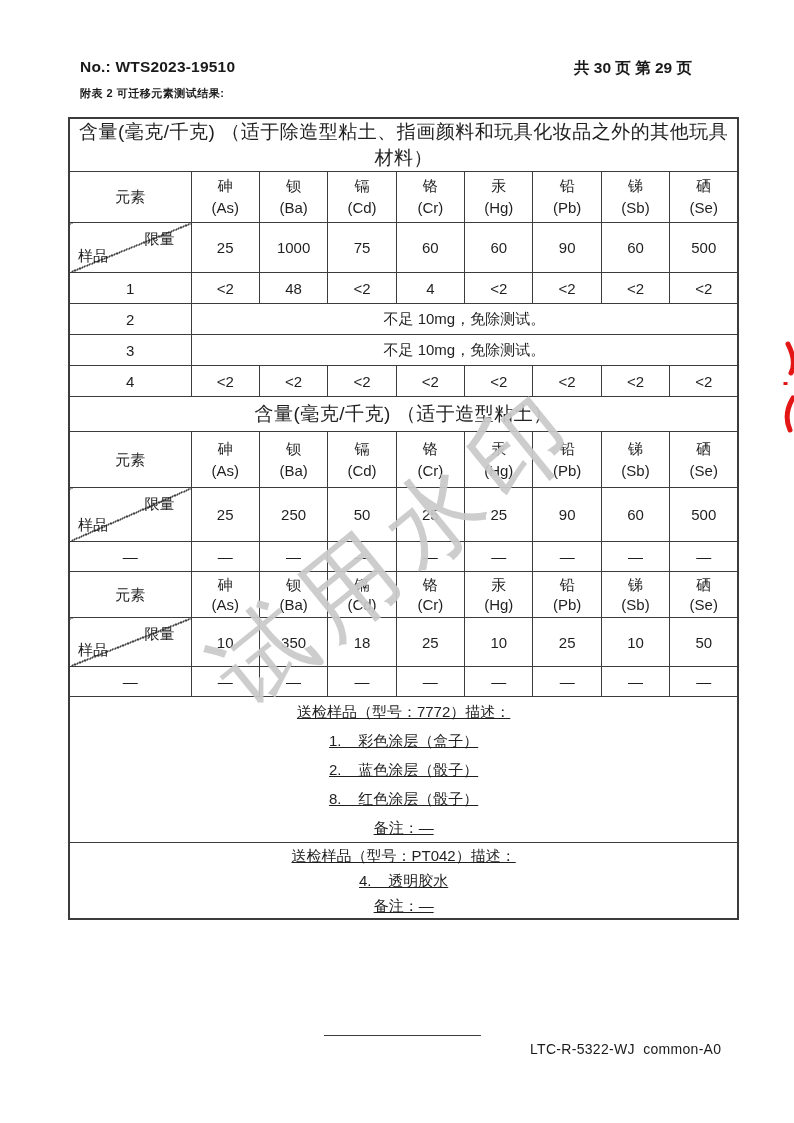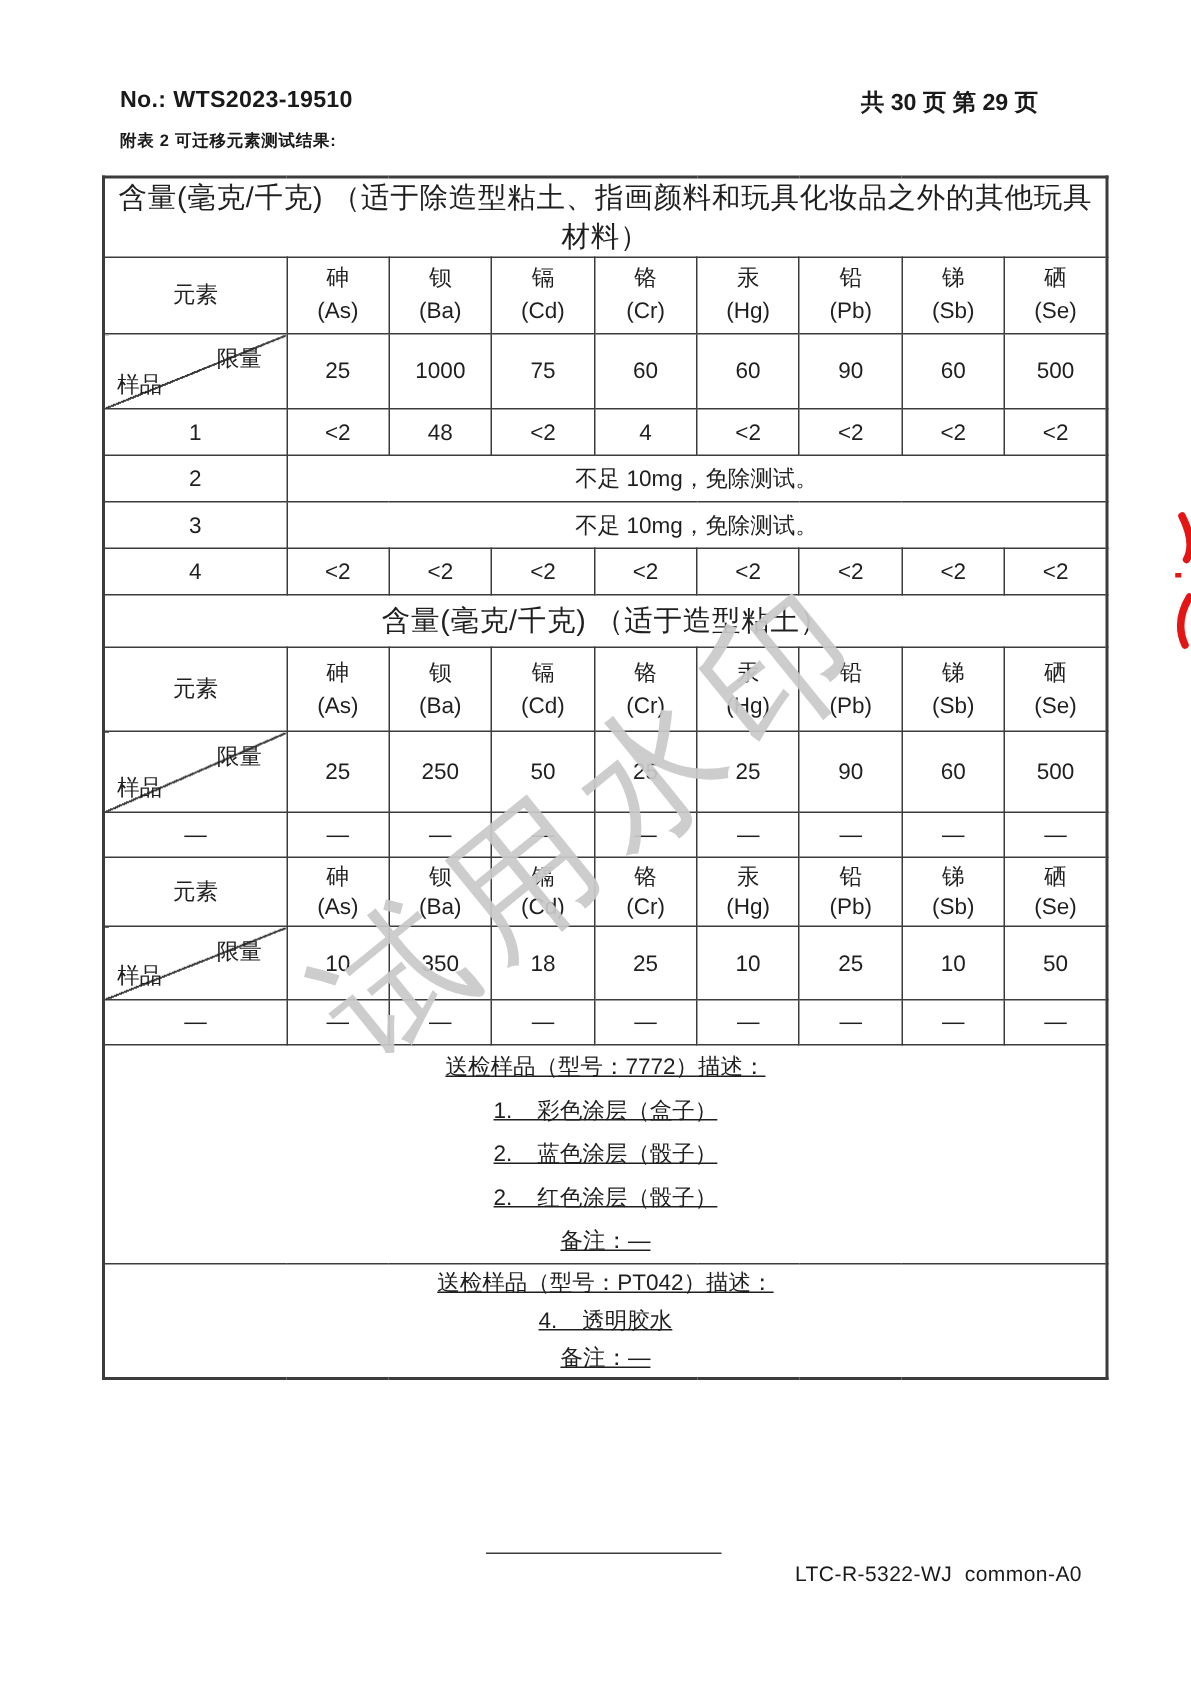--- a/index.html
+++ b/index.html
@@ -298,21 +298,21 @@
     <td>—</td>
     <td>—</td>
     <td>—</td>
   </tr>
 
   <tr>
     <td class="desc-cell" colspan="9" style="height:144px">
       <div class="desc-line">送检样品（型号：7772）描述：</div>
       <div class="desc-line">1.    彩色涂层（盒子）</div>
       <div class="desc-line">2.    蓝色涂层（骰子）</div>
-      <div class="desc-line">2.    红色涂层（骰子）</div>
+      <div class="desc-line">8.    红色涂层（骰子）</div>
       <div class="desc-line">备注：—</div>
     </td>
   </tr>
   <tr>
     <td class="desc-cell" colspan="9" style="height:74px">
       <div class="desc-line tight">送检样品（型号：PT042）描述：</div>
       <div class="desc-line tight">4.    透明胶水</div>
       <div class="desc-line tight">备注：—</div>
     </td>
   </tr>

